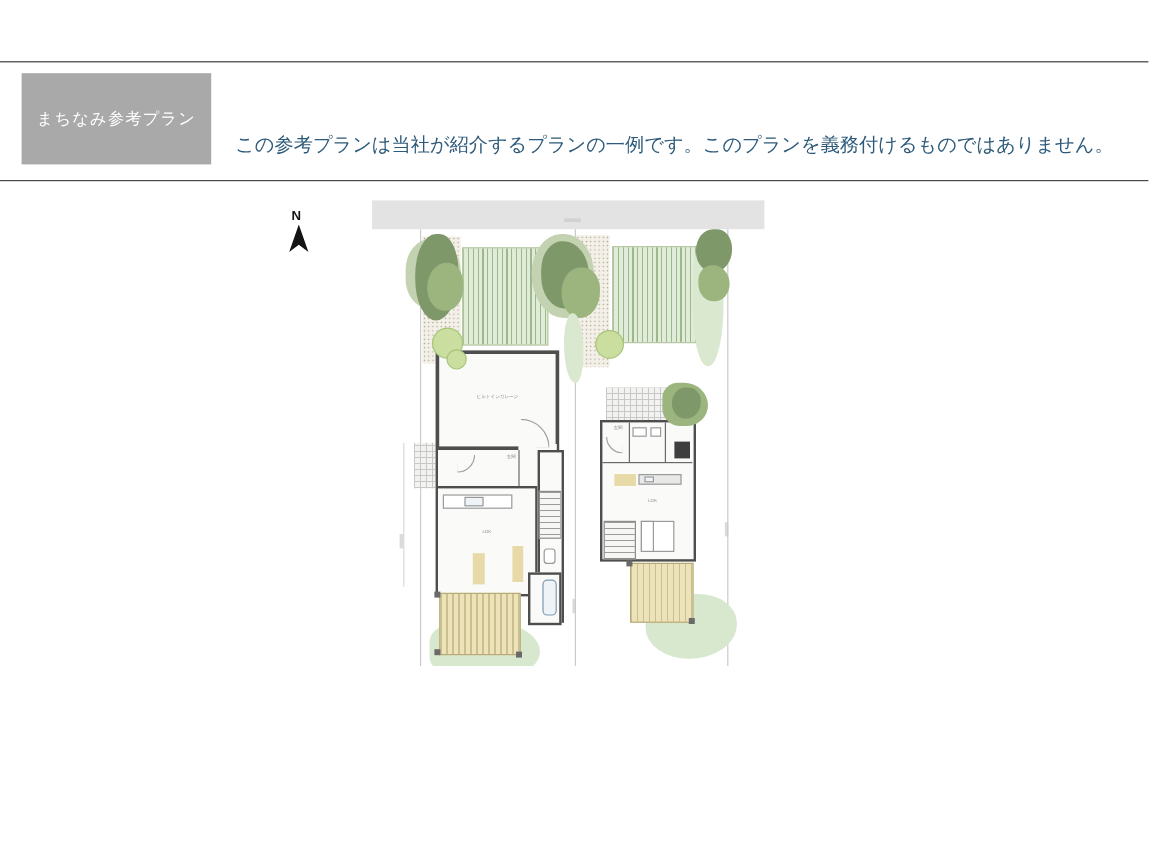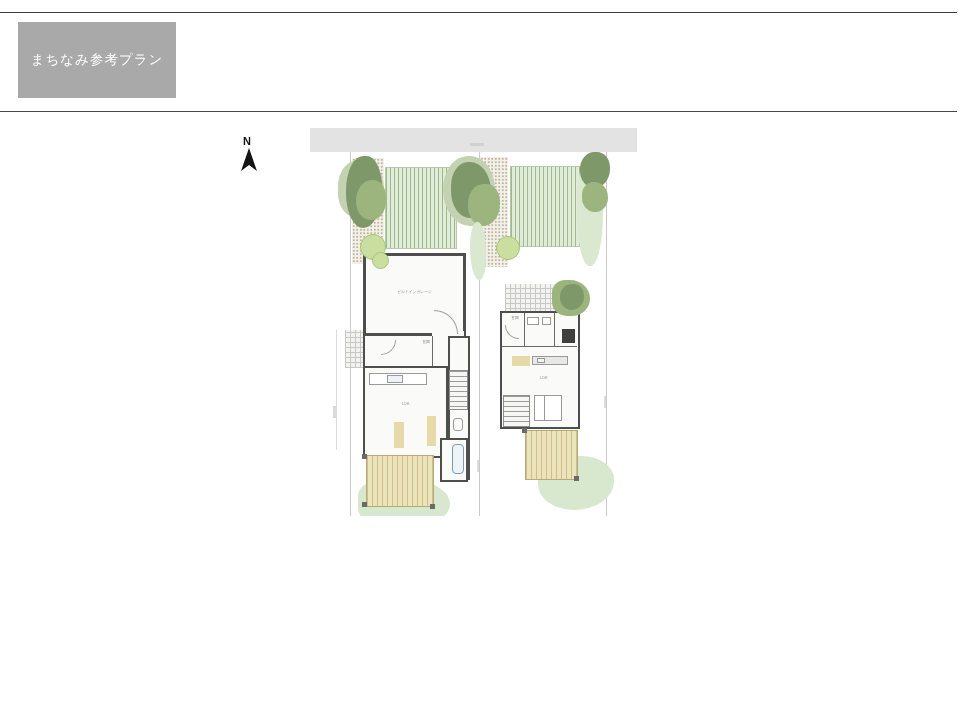--- a/index.html
+++ b/index.html
@@ -1,17 +1,17 @@
 <!DOCTYPE html>
 <html style="--tag-bg: #a9a9a9; --disclaimer-text: #2d5a7b; --road: #e3e3e3; --lawn: #e1ecd8; --lawn-stripe: #9cb88c; --deck: #ece3ba; --tree-dark: #7f986a; --tree-mid: #9cb57e; --tree-light: #c3d2b0; --wall: #4e4e4e; --ground-cover: #d8e8ce;"><head>
 <meta charset="utf-8">
 <style>
   html,body{margin:0;padding:0;background:#fff;}
   .canvas{position:relative;width:960px;height:516px;background:#fff;overflow:hidden;
-          font-family:"Liberation Sans","DejaVu Sans",sans-serif;}
+          font-family:"Liberation Sans","DejaVu Sans",sans-serif;margin-top:39px;}
   .abs{position:absolute;box-sizing:border-box;}
 
   
   .top-line{left:0;top:12px;width:957px;border-top:1.5px solid #3c3c3c;}
   .tag-box{left:18px;top:22px;width:158px;height:76px;background:var(--tag-bg);
            display:flex;align-items:center;justify-content:center;}
   .tag-box span{color:#fff;font-size:13.5px;letter-spacing:1px;}
   .disclaimer{left:196px;top:72px;font-size:16px;color:var(--disclaimer-text);white-space:nowrap;}
   .header-rule{left:0;top:111px;width:957px;border-top:1.5px solid #474747;}
 
@@ -64,20 +64,21 @@
 </style>
 </head>
 <body>
 
 <div class="canvas">
 
   <div class="abs top-line"></div>
   <div class="abs tag-box">
     <span>まちなみ参考プラン</span>
   </div>
+  <div class="abs disclaimer">この参考プランは当社が紹介するプランの一例です。このプランを義務付けるものではありません。</div>
   <div class="abs header-rule"></div>
 
   <div class="abs compass-n">N</div>
   <svg class="abs" style="left:240px;top:148px;" width="18" height="24">
     <path d="M9 0 L17 23 L9 17 L1 23 Z" fill="#141414"></path>
   </svg>
 
   <div class="abs site">
 
     <div class="abs road"></div>

